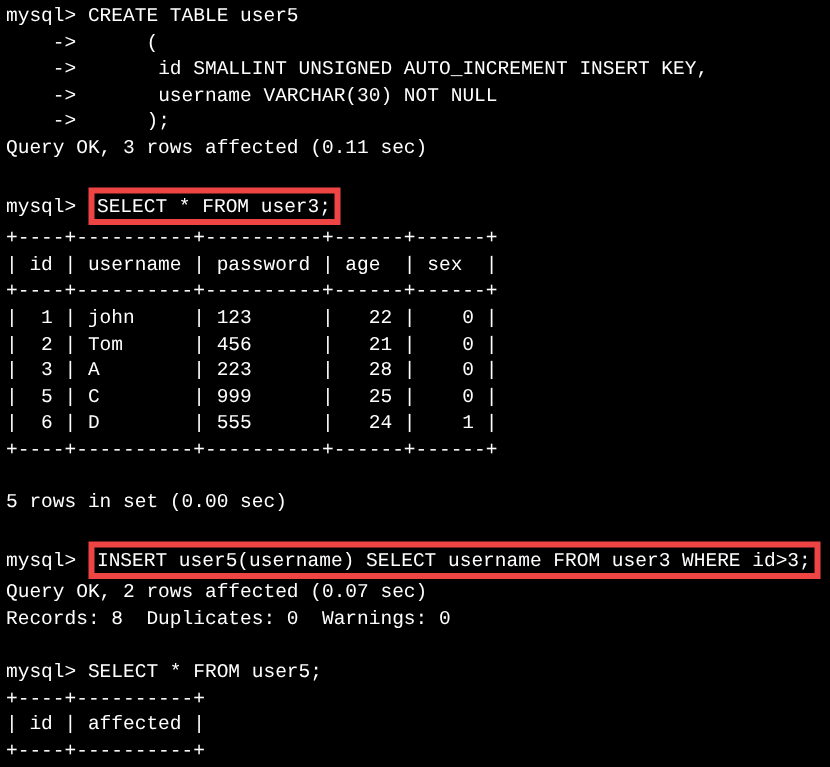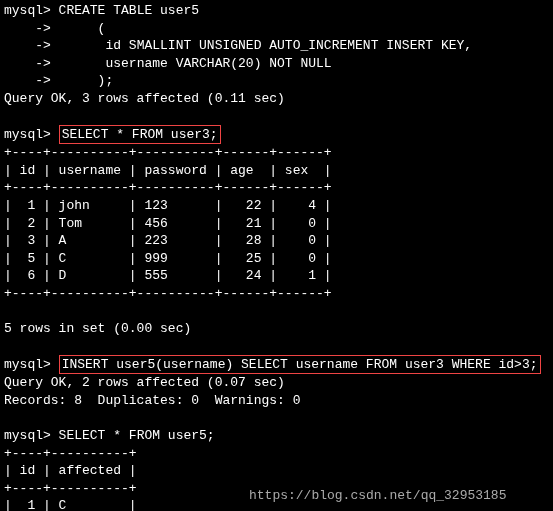--- a/index.html
+++ b/index.html
@@ -12,48 +12,48 @@
     padding: 2px 4px;
     width: 553px;
     box-sizing: border-box;
   }
   pre {
     margin: 0;
     font-family: inherit;
     white-space: pre;
   }
   .hl {
-    border: 1px solid #ef4444;
+    border: 4px solid #ef4444;
     padding: 0 2px;
     display: inline-block;
   }
   .url {
     color: #aaa;
     position: absolute;
     left: 245px;
     bottom: 8px;
   }
   .wrapper { position: relative; width: 553px; height: 511px; }
 </style>
 </head>
 <body>
 <div class="wrapper">
 
 <pre><span>mysql&gt;</span><span> CREATE TABLE user5</span>
 <span>    -&gt;</span><span>      (</span>
 <span>    -&gt;</span><span>       id SMALLINT UNSIGNED AUTO_INCREMENT INSERT KEY,</span>
-<span>    -&gt;</span><span>       username VARCHAR(20) NOT NULL</span>
+<span>    -&gt;</span><span>       username VARCHAR(30) NOT NULL</span>
 <span>    -&gt;</span><span>      );</span>
 <span>Query OK, 3 rows affected (0.11 sec)</span>
 
 <span>mysql&gt;</span> <span class="hl">SELECT * FROM user3;</span>
 <span>+----+----------+----------+------+------+</span>
 <span>| id | username | password | age  | sex  |</span>
 <span>+----+----------+----------+------+------+</span>
-<span>|  1 | john     | 123      |   22 |    4 |</span>
+<span>|  1 | john     | 123      |   22 |    0 |</span>
 <span>|  2 | Tom      | 456      |   21 |    0 |</span>
 <span>|  3 | A        | 223      |   28 |    0 |</span>
 <span>|  5 | C        | 999      |   25 |    0 |</span>
 <span>|  6 | D        | 555      |   24 |    1 |</span>
 <span>+----+----------+----------+------+------+</span>
 
 <span>5 rows in set (0.00 sec)</span>
 
 <span>mysql&gt;</span> <span class="hl">INSERT user5(username) SELECT username FROM user3 WHERE id&gt;3;</span>
 <span>Query OK, 2 rows affected (0.07 sec)</span>
@@ -62,14 +62,13 @@
 <span>mysql&gt;</span><span> SELECT * FROM user5;</span>
 <span>+----+----------+</span>
 <span>| id | affected |</span>
 <span>+----+----------+</span>
 <span>|  1 | C        |</span>
 
 
 
 </pre>
 
-<span class="url">https://blog.csdn.net/qq_32953185</span>
 </div>
 
 </body></html>

